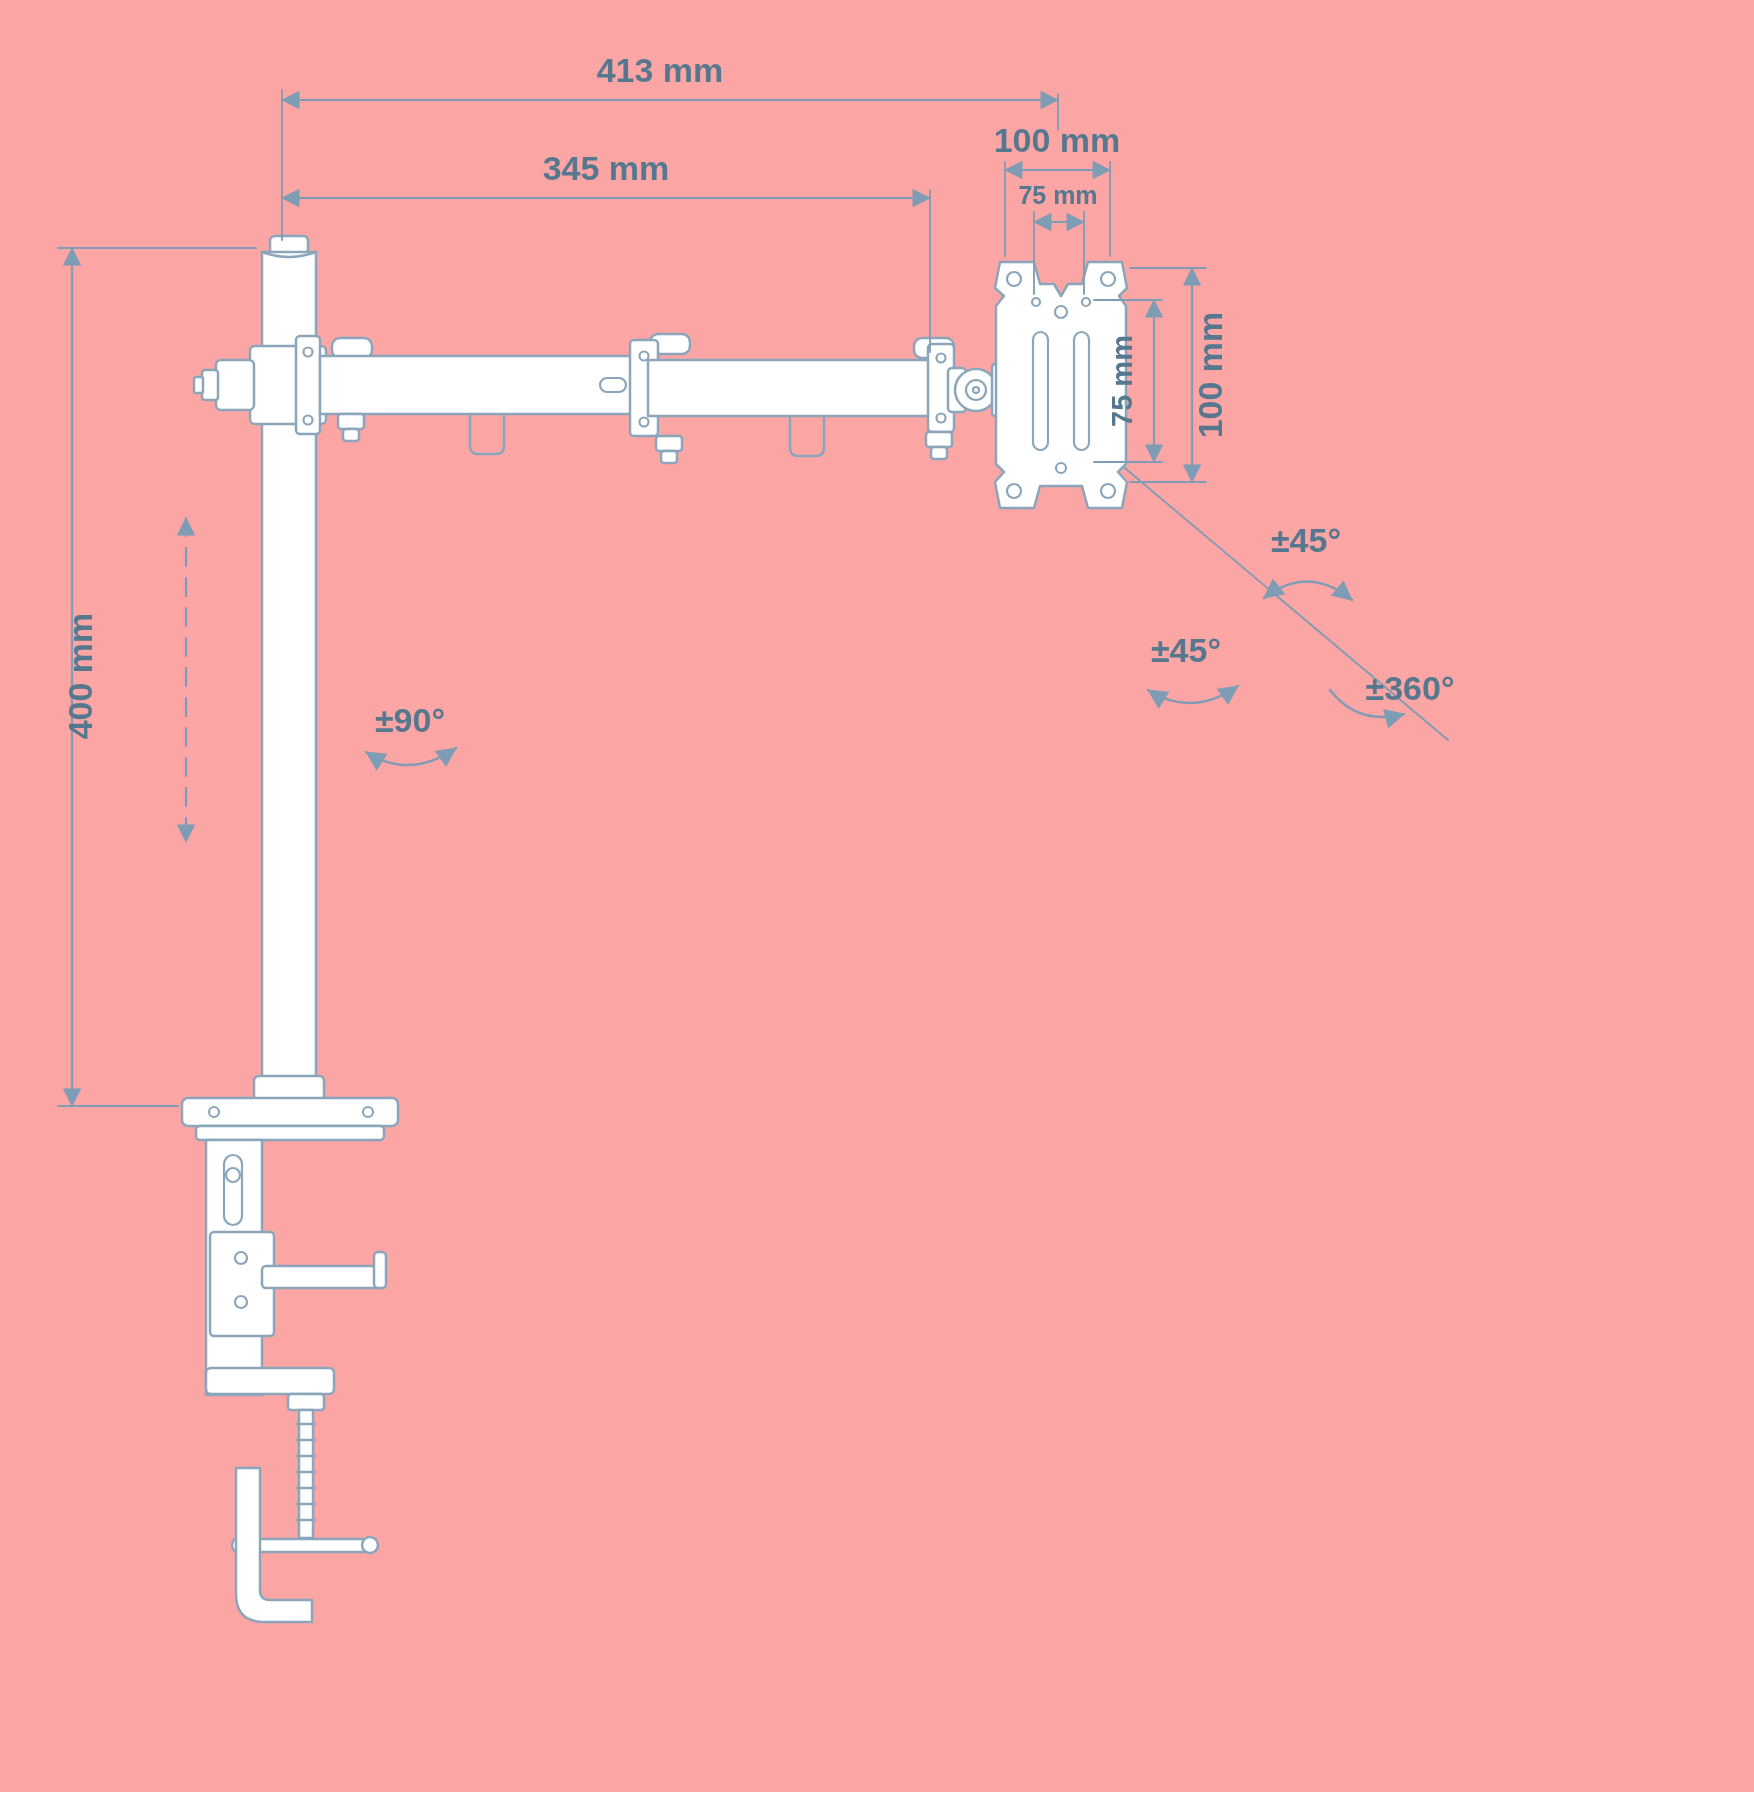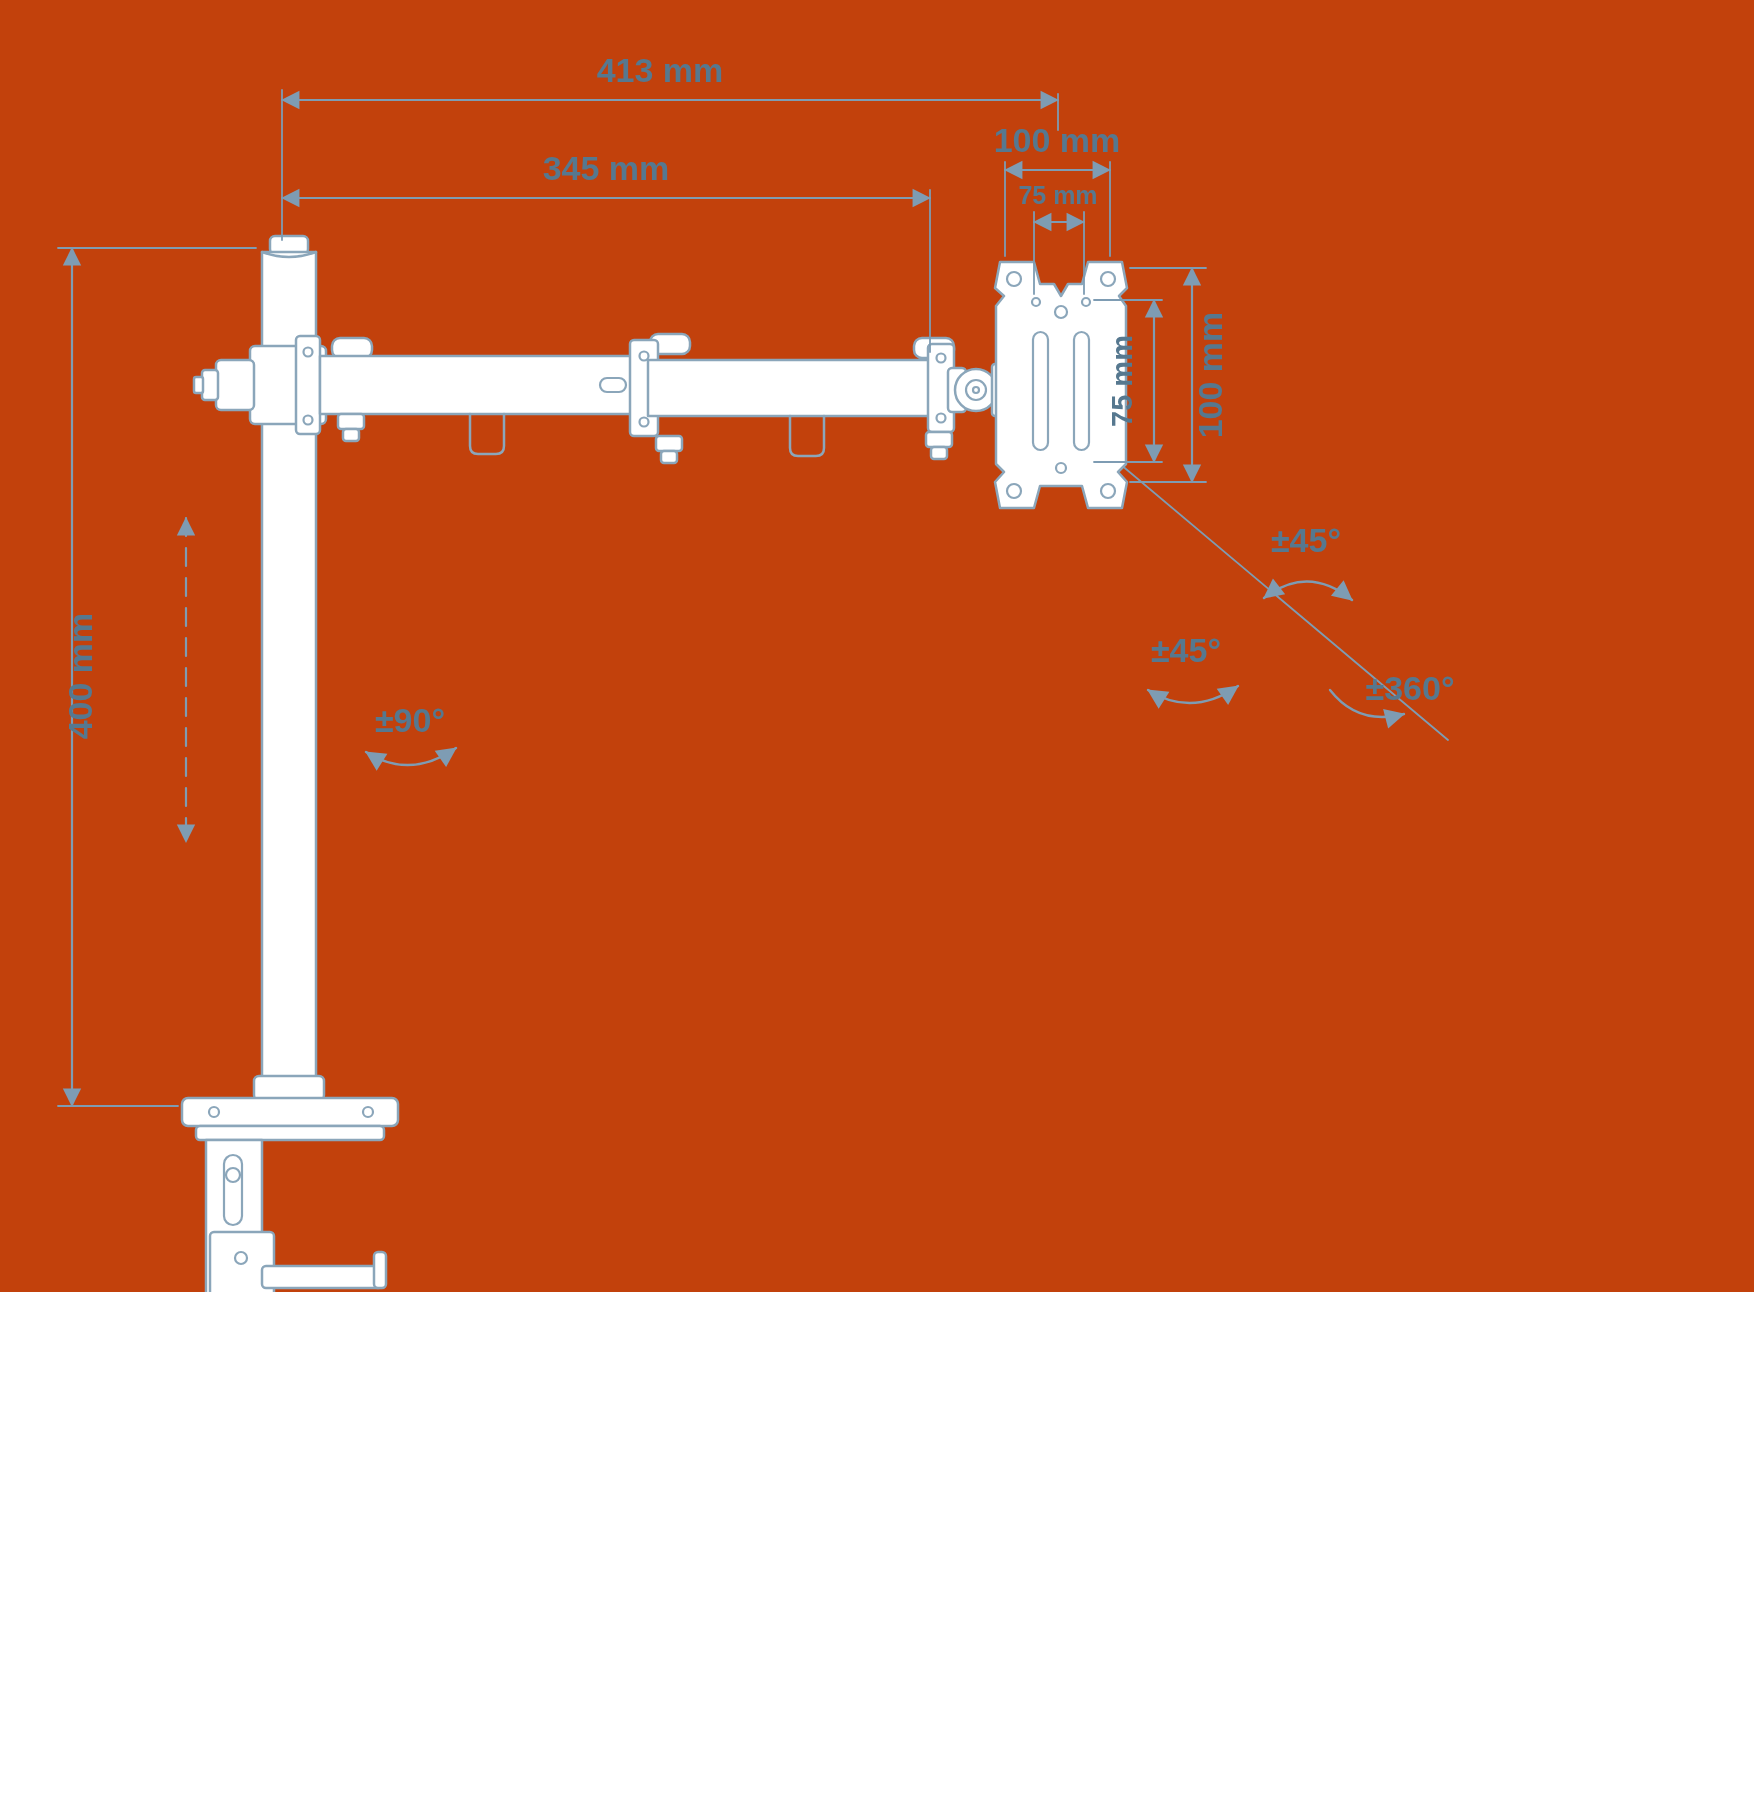--- a/index.html
+++ b/index.html
@@ -1,16 +1,16 @@
 <!DOCTYPE html>
 <html><head>
 <meta charset="utf-8">
 <style>
   html,body { margin:0; padding:0; background:#ffffff; }
-  .diagram-wrap { width:1754px; height:1292px; position:relative; background:#c2410c; overflow:hidden; }
+  .diagram-wrap { width:1754px; height:1792px; position:relative; background:#fca5a5; overflow:hidden; }
   svg { display:block; }
   text {
     font-family:"Liberation Sans", sans-serif;
     font-weight:bold;
     fill:#56788f;
   }
   .t-lg { font-size:34px; }
   .t-md { font-size:29px; }
   .t-sm { font-size:25px; }
   .part  { fill:#ffffff; stroke:#8ba6ba; stroke-width:2.5; stroke-linejoin:round; }

